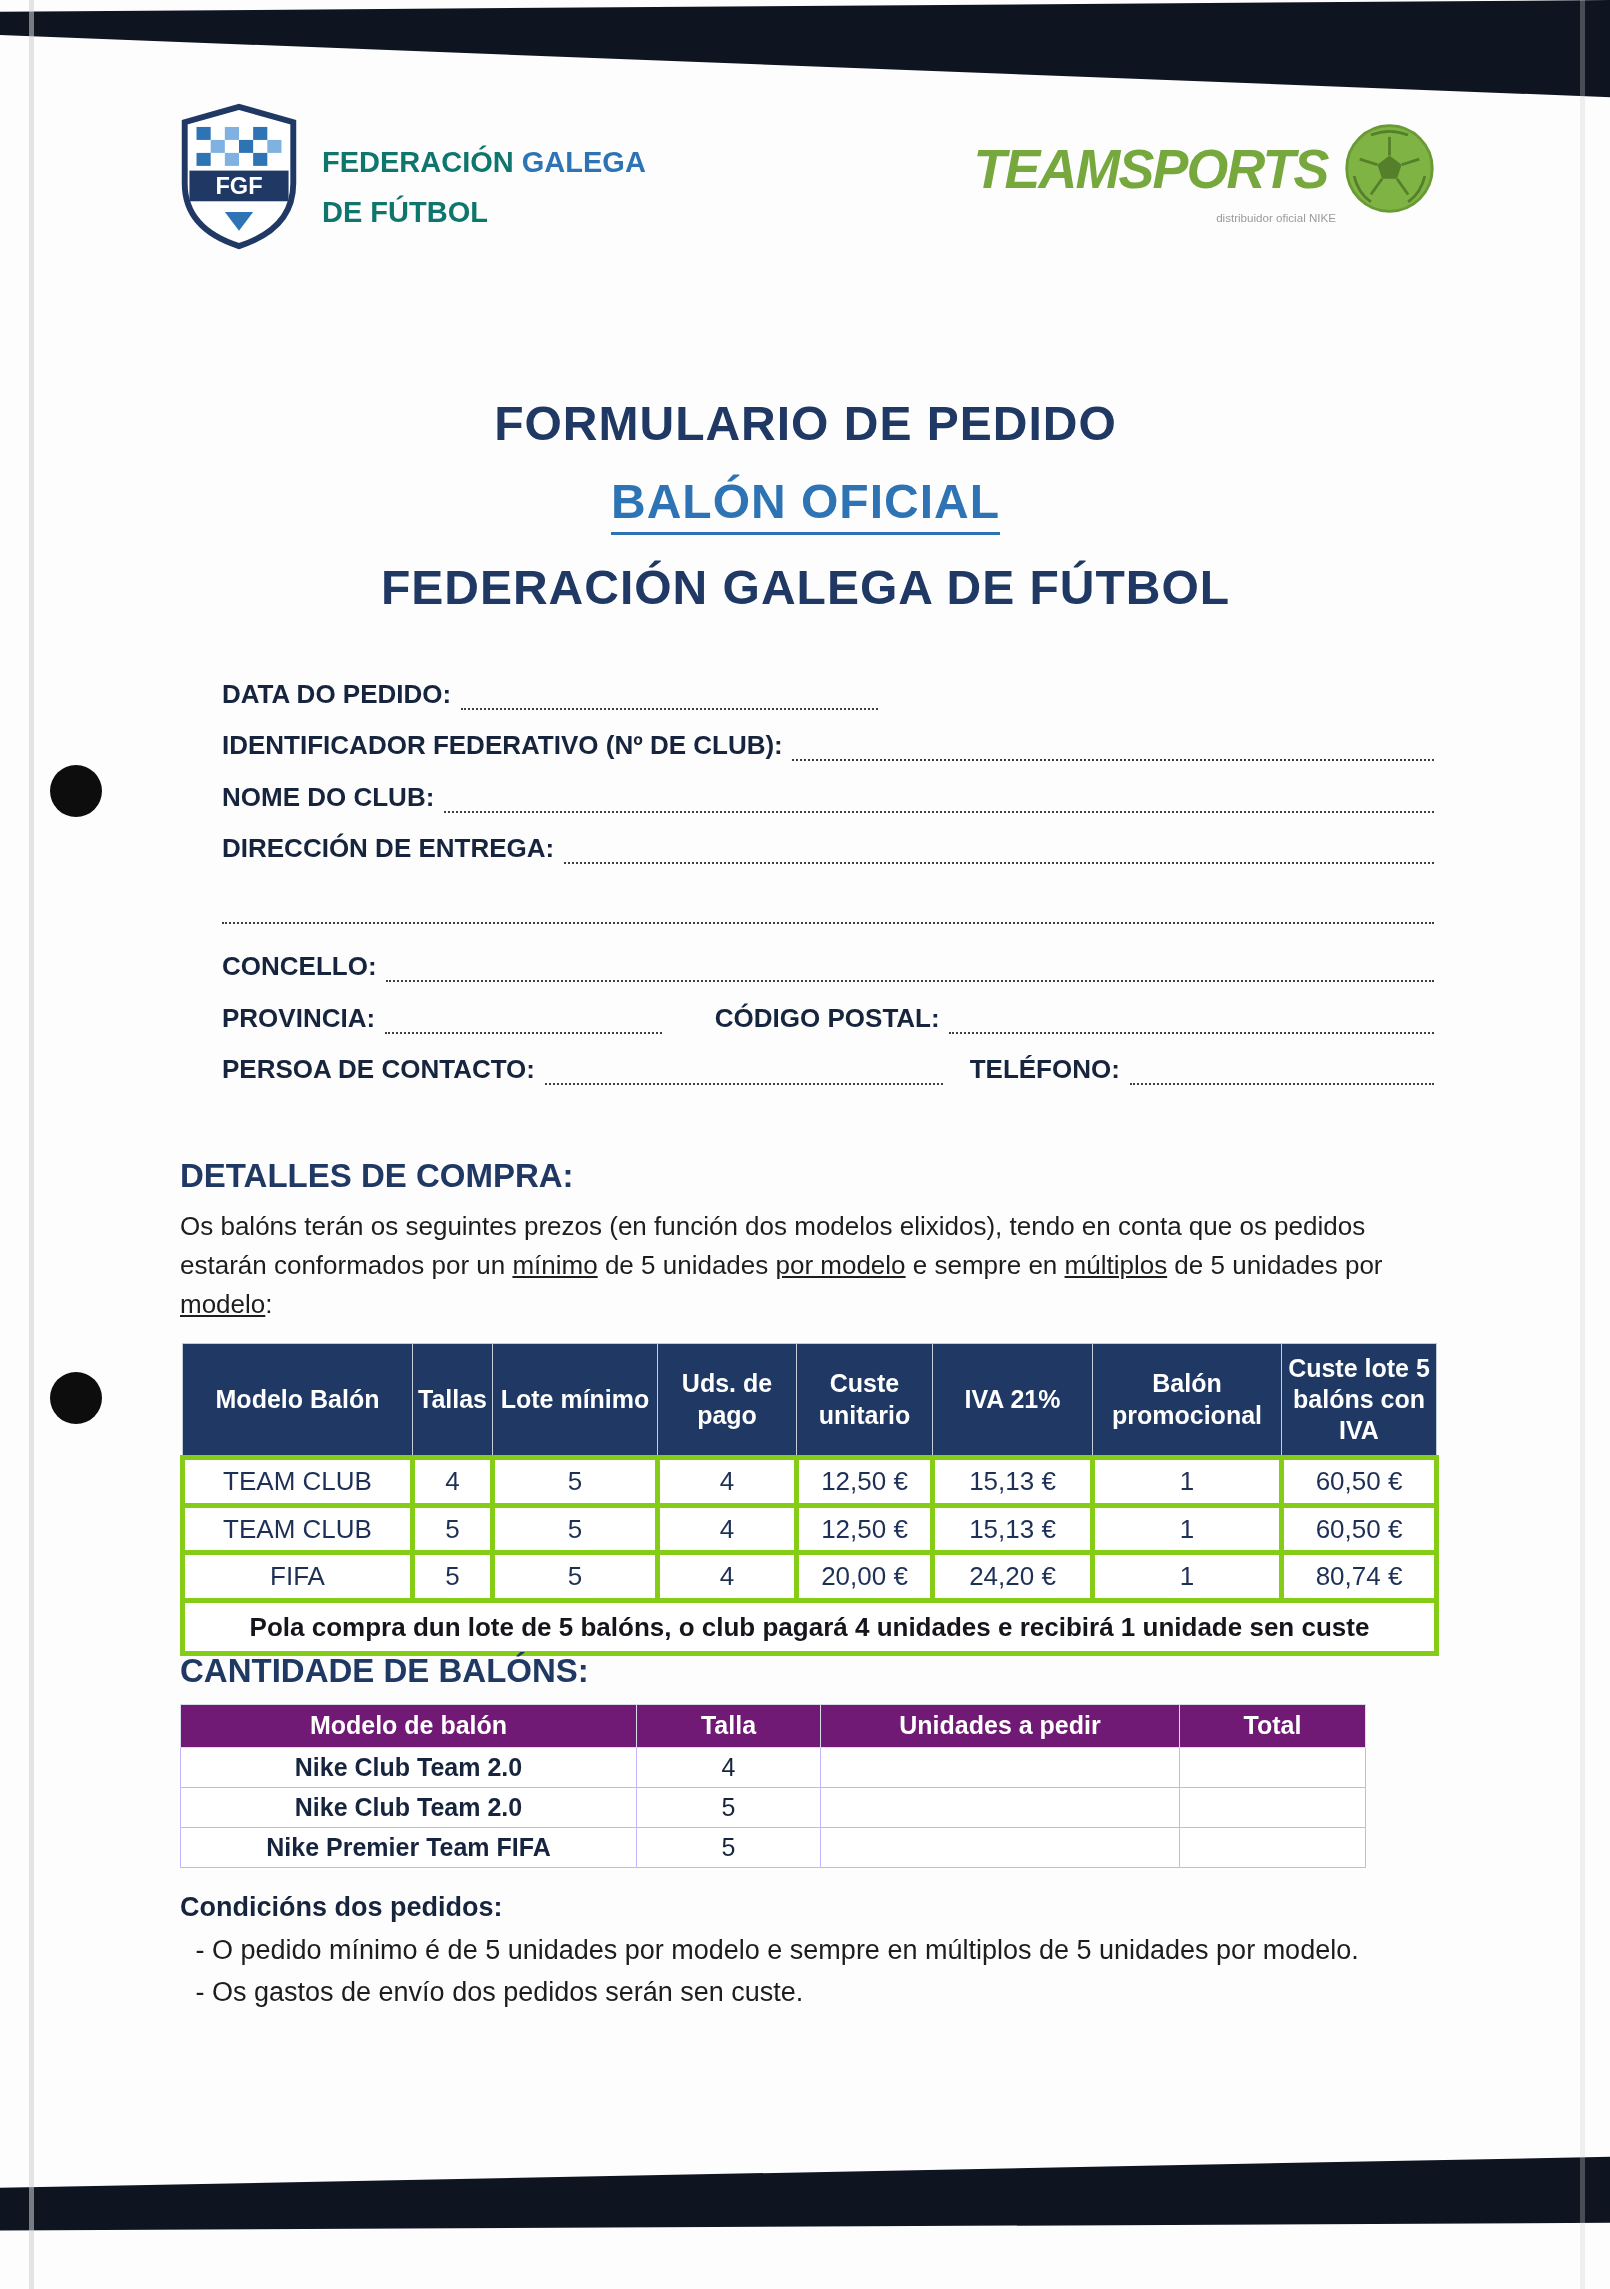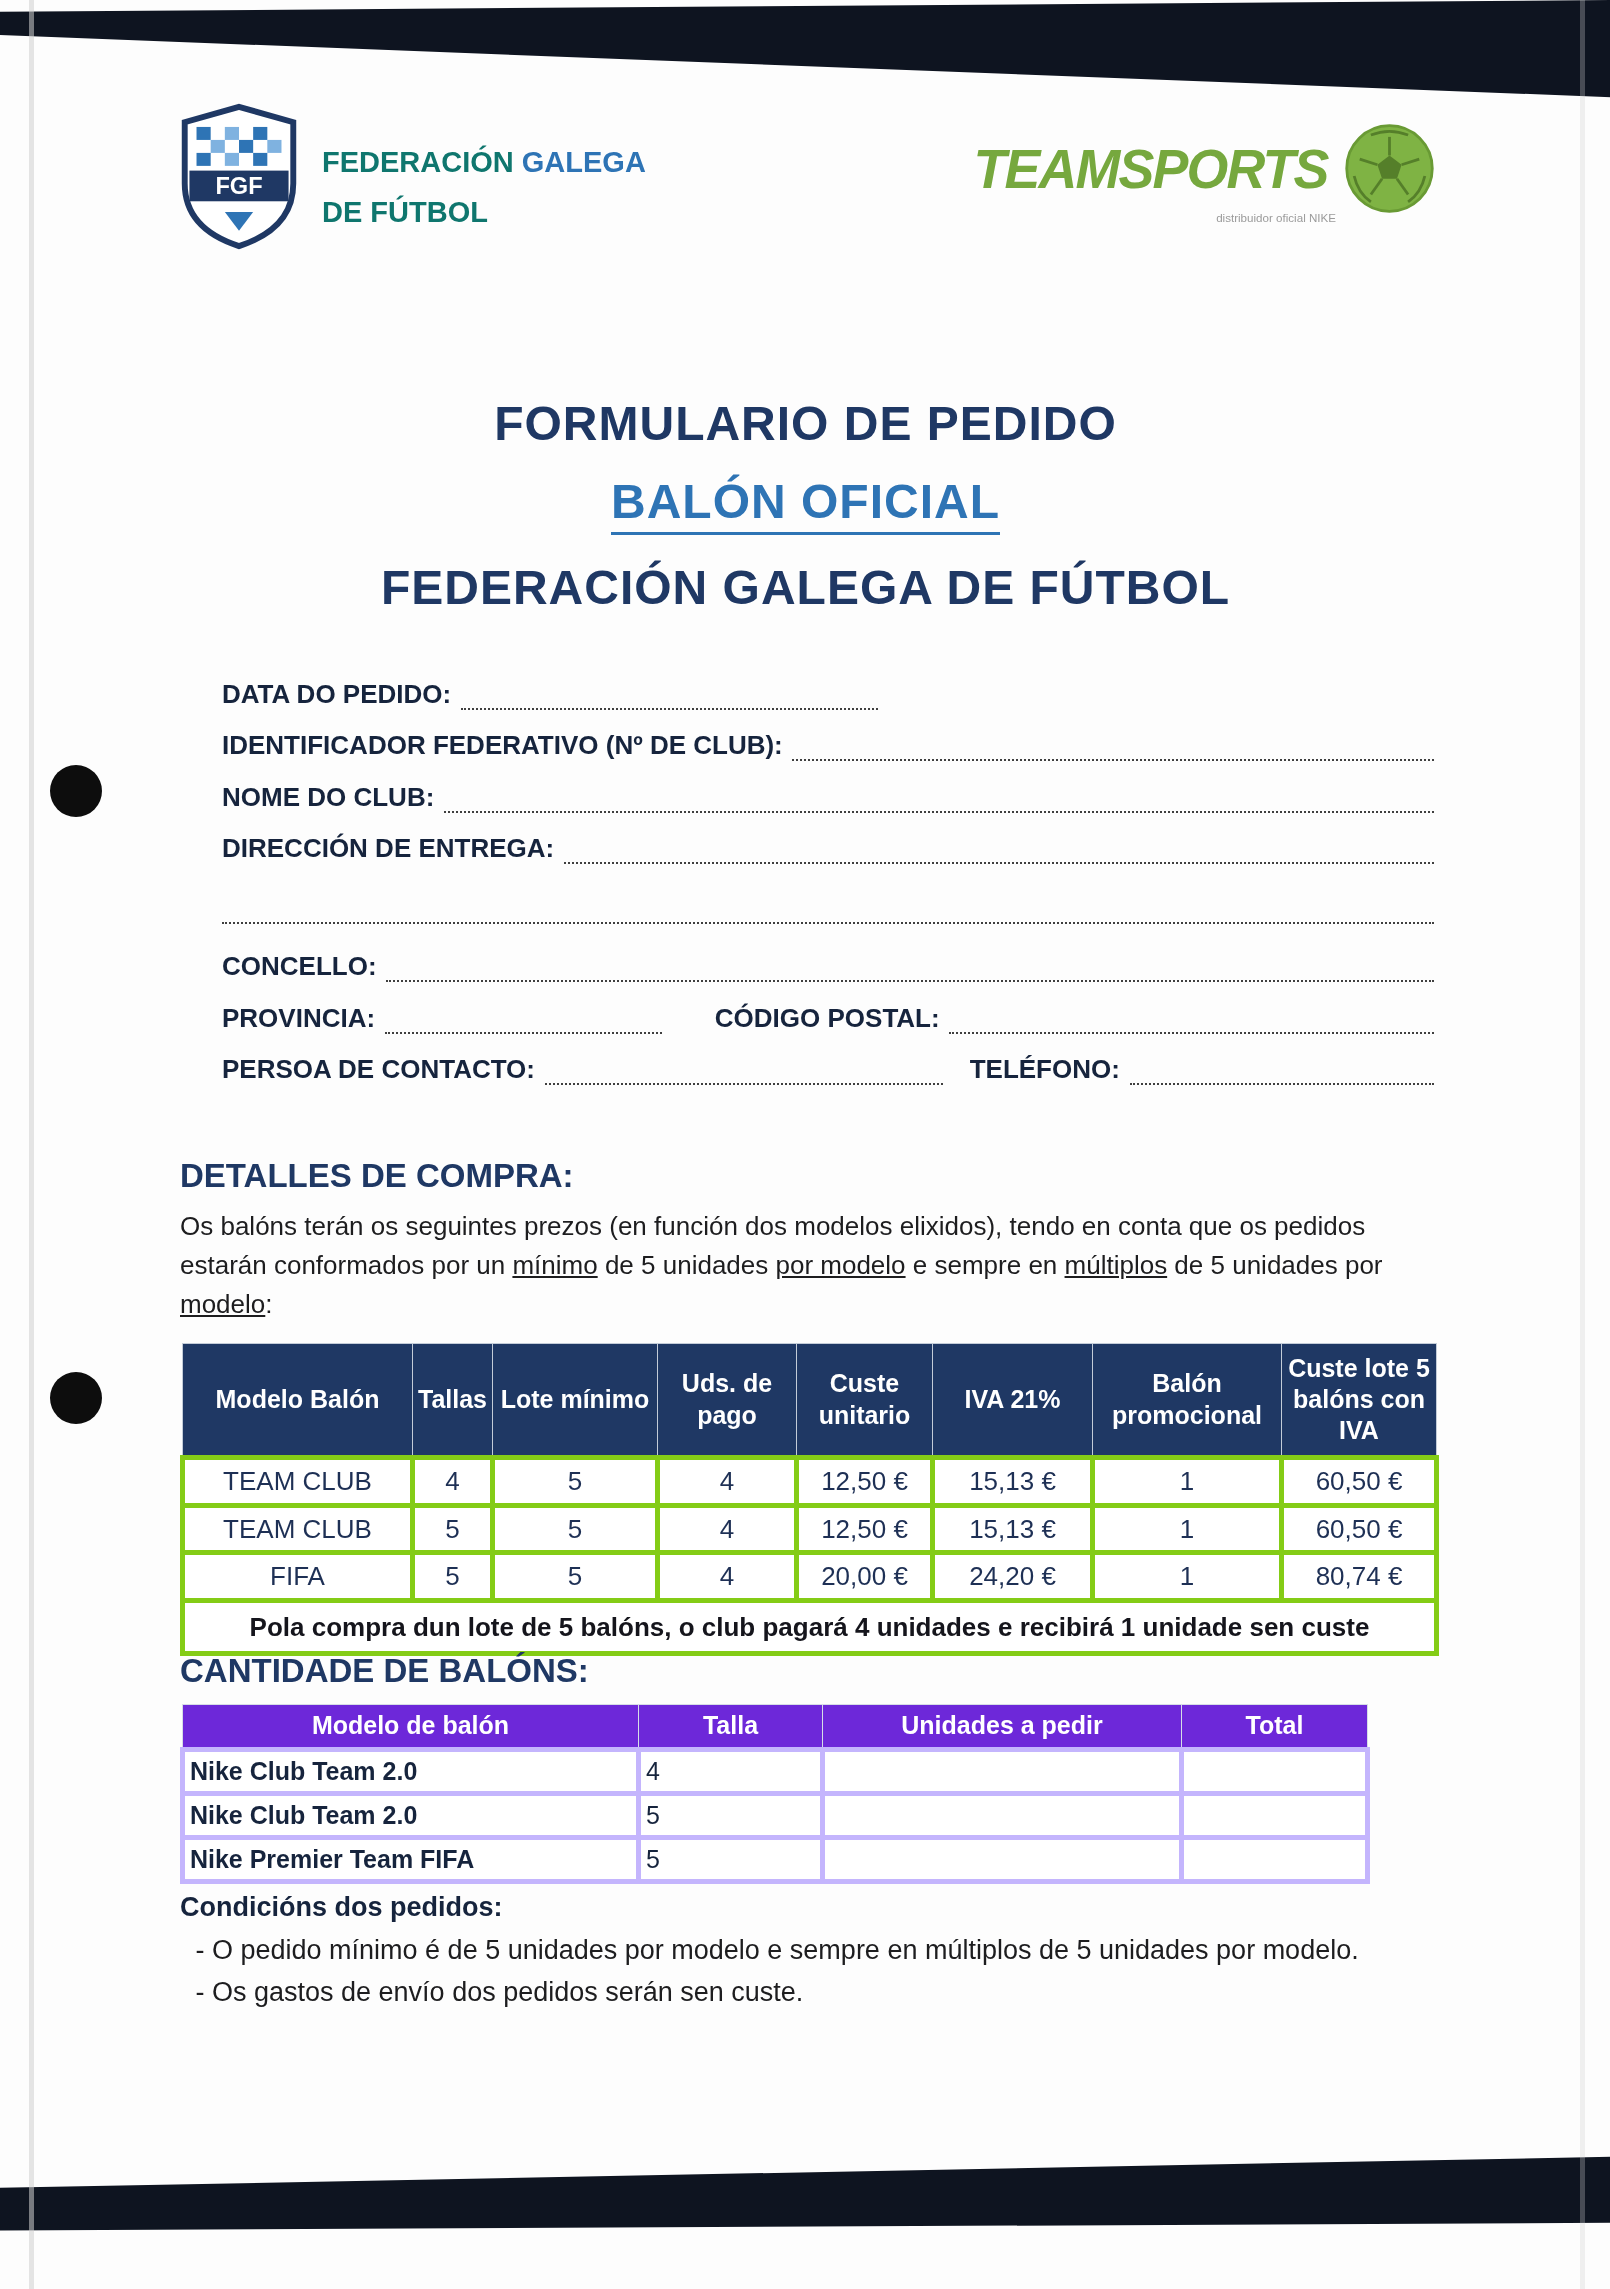--- a/index.html
+++ b/index.html
@@ -55,22 +55,22 @@
   .intro { font-size: 26px; color: #1d1d1f; line-height: 1.5; margin-top: 11.6px; }
   .u { text-decoration: underline; }
 
   table.price { border-collapse: collapse; margin-top: 19.4px; width: 1254px; table-layout: fixed; }
   .price th { background: #1f3864; color: #ffffff; font-size: 25px; font-weight: bold; padding: 8.7px 4.9px; border: 1px solid #c3ccd8; vertical-align: middle; line-height: 1.25; }
   .price td { border: 5px solid #84cc16; font-size: 26px; color: #1e3055; text-align: center; padding: 5.8px 3.9px; background: #ffffff; height: 43px; }
   .price tr.note-row td { font-weight: bold; color: #15151c; font-size: 26px; padding: 8.7px 5.8px; }
 
   #cantidade-block { position: absolute; top: 1652px; left: 180px; width: 1254px; }
   table.qty { border-collapse: collapse; margin-top: 13.6px; width: 1186px; table-layout: fixed; }
-  .qty th { background: #6d28d9; color: #ffffff; font-size: 25px; font-weight: bold; padding: 6.8px 4.9px; border: 1px solid #d6dde6; }
-  .qty td { border: 5px solid #c4b5fd; font-size: 25px; padding: 4.9px; color: #16243d; height: 39px; background: #ffffff; }
+  .qty th { background: #701a75; color: #ffffff; font-size: 25px; font-weight: bold; padding: 6.8px 4.9px; border: 1px solid #d6dde6; }
+  .qty td { border: 1px solid #c4b5fd; font-size: 25px; padding: 4.9px; text-align: center; color: #16243d; height: 39px; background: #ffffff; }
   .qty td.model { font-weight: bold; }
 
   #condicions-block { position: absolute; top: 1892px; left: 180px; width: 1254px; }
   .cond-heading { font-size: 27px; font-weight: bold; color: #16243d; }
   .cond-item { font-size: 27px; color: #1d1d1f; margin-top: 11.6px; padding-left: 15.5px; }
 </style>
 </head>
 <body>
 
 <svg class="abs" style="top:0;left:0" width="1611" height="107" viewBox="0 0 1660 110">

